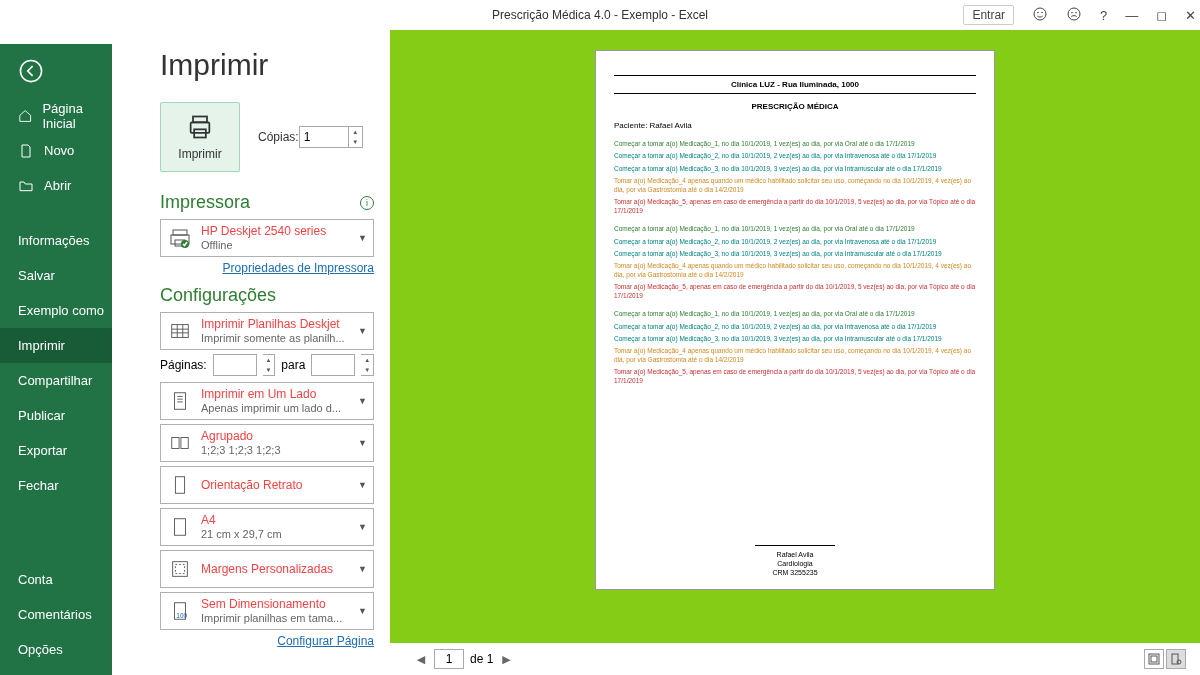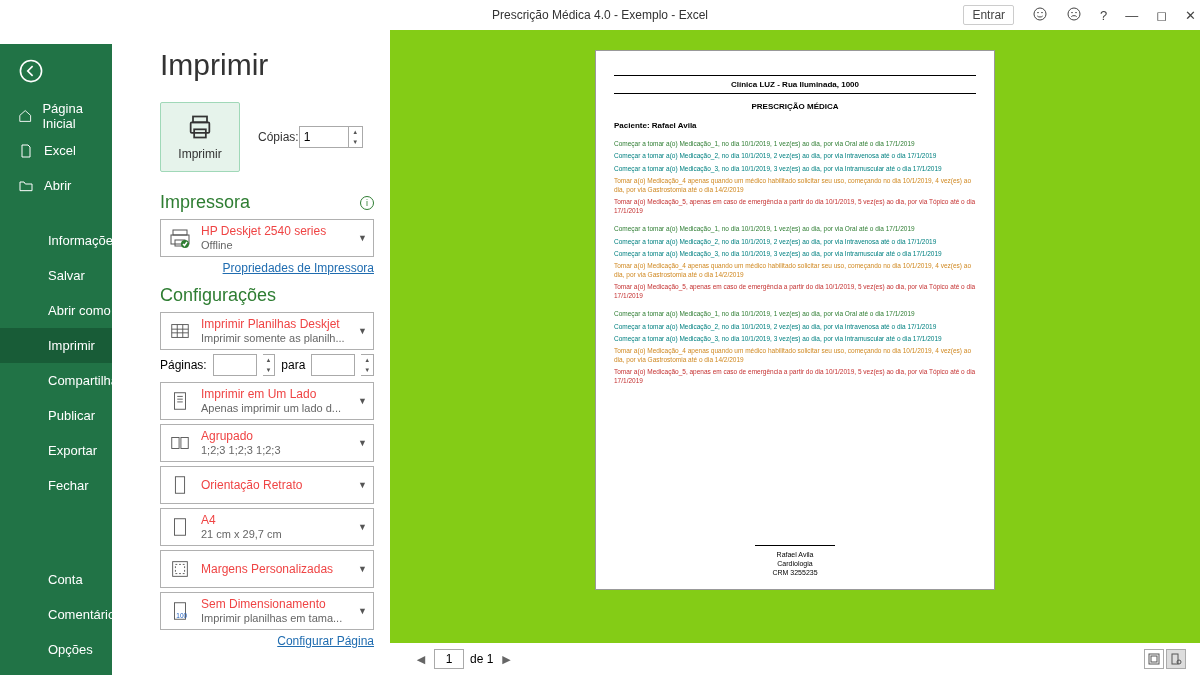--- a/index.html
+++ b/index.html
@@ -12,21 +12,21 @@
 .titlebar .right span { font-size:13px; color:#444; cursor:pointer; }
 .titlebar .right .entrar { border:1px solid #ccc; padding:2px 8px; font-size:12px; border-radius:2px; }
 .titlebar .right svg { width:16px; height:16px; }
 
 
 .leftcol { position:absolute; left:0; top:0; bottom:0; width:112px; background:#217346; color:#fff; display:flex; flex-direction:column;margin-top:44px; }
 .back-arrow { display:flex; align-items:center; justify-content:flex-start; padding:14px 0 14px 18px; }
 .back-arrow svg { width:26px; height:26px; }
 .nav-top, .nav-bottom { display:flex; flex-direction:column; }
 .nav-item { display:flex; align-items:center; height:35px; padding-left:18px; font-size:13px; cursor:pointer; gap:10px; }
-.nav-item.text-only { padding-left:48px; }
+.nav-item.text-only { padding-left:18px; }
 .nav-item.selected { background:#185c37; }
 .nav-item svg { width:16px; height:16px; }
 .nav-bottom { margin-top:auto; padding-bottom:8px; }
 .nav-spacer { height:20px; }
 
 
 .main { position:absolute; left:130px; top:30px; right:0; bottom:0; background:#fff; display:flex; }
 .settings { width:260px; padding:0 16px 0 30px; }
 .settings h1 { font-size:30px; font-weight:300; color:#333; margin-top:18px; margin-bottom:20px; }
 .print-row { display:flex; align-items:center; gap:18px; margin-bottom:20px; }
@@ -54,21 +54,21 @@
 .pages-row input { width:44px; height:22px; border:1px solid #aaa; font-size:12px; padding:0 4px; }
 .pages-row .spinner { height:22px; }
 
 
 .preview-col { flex:1; display:flex; flex-direction:column; overflow:hidden; }
 .preview-area { flex:1; display:flex; align-items:flex-start; justify-content:center; background:#84cc16; padding:20px 40px; }
 .page { width:400px; height:540px; border:1px solid #999; background:#fff; padding:24px 18px 12px 18px; display:flex; flex-direction:column; font-size:7px; }
 .page .hdr-line { height:1px; background:#000; }
 .page .clinic { text-align:center; font-size:8px; font-weight:bold; padding:4px 0; }
 .page .rx-title { text-align:center; font-size:8px; font-weight:bold; padding:8px 0 10px 0; }
-.page .patient { font-size:8px; font-weight:bold; margin-bottom:10px; }
+.page .patient { font-size:8px; font-weight:normal; margin-bottom:10px; }
 .page .rx-line { font-size:6.5px; line-height:1.3; margin-bottom:4px; }
 .page .c-green { color:#2e7d32; }
 .page .c-teal { color:#008080; }
 .page .c-orange { color:#d08820; }
 .page .c-red { color:#c43030; }
 .page .sig { margin-top:auto; text-align:center; font-size:7px; line-height:1.3; }
 
 .preview-footer { height:32px; display:flex; align-items:center; padding:0 16px; position:relative; }
 .preview-footer .nav { display:flex; align-items:center; gap:6px; margin-left:8px; font-size:12px; }
 .preview-footer .nav .arr { width:14px; height:14px; display:flex; align-items:center; justify-content:center; color:#666; cursor:pointer; font-size:11px; }
@@ -118,39 +118,39 @@
       <div class="nav-item">
         <svg viewBox="0 0 24 24" fill="none" stroke="#fff" stroke-width="1.5">
           <path d="M3 11l9-8 9 8v10H3z"></path>
         </svg>
         <span>Página Inicial</span>
       </div>
       <div class="nav-item">
         <svg viewBox="0 0 24 24" fill="none" stroke="#fff" stroke-width="1.5">
           <path d="M6 3h9l3 3v15H6z"></path>
         </svg>
-        <span>Excel</span>
+        <span>Novo</span>
       </div>
       <div class="nav-item">
         <svg viewBox="0 0 24 24" fill="none" stroke="#fff" stroke-width="1.5">
           <path d="M3 6h6l2 3h10v10H3z"></path>
         </svg>
         <span>Abrir</span>
       </div>
     </div>
   <div class="nav-spacer"></div>
   <div class="nav-top" id="nav-mid">
       <div class="nav-item text-only">
         <span>Informações</span>
       </div>
       <div class="nav-item text-only">
         <span>Salvar</span>
       </div>
       <div class="nav-item text-only">
-        <span>Abrir como</span>
+        <span>Exemplo como</span>
       </div>
       <div class="nav-item selected text-only">
         <span>Imprimir</span>
       </div>
       <div class="nav-item text-only">
         <span>Compartilhar</span>
       </div>
       <div class="nav-item text-only">
         <span>Publicar</span>
       </div>

